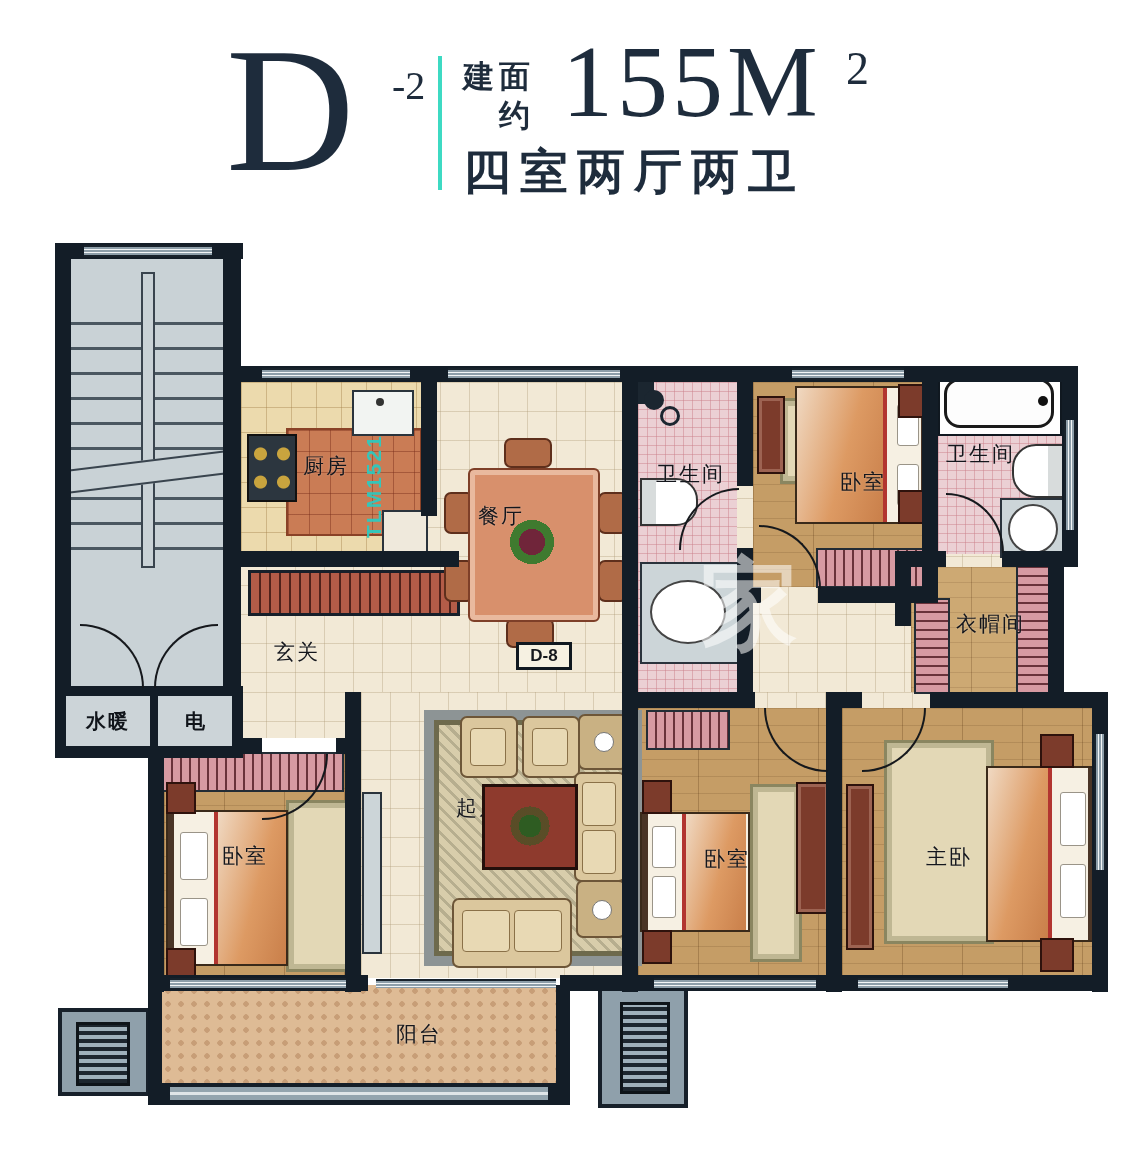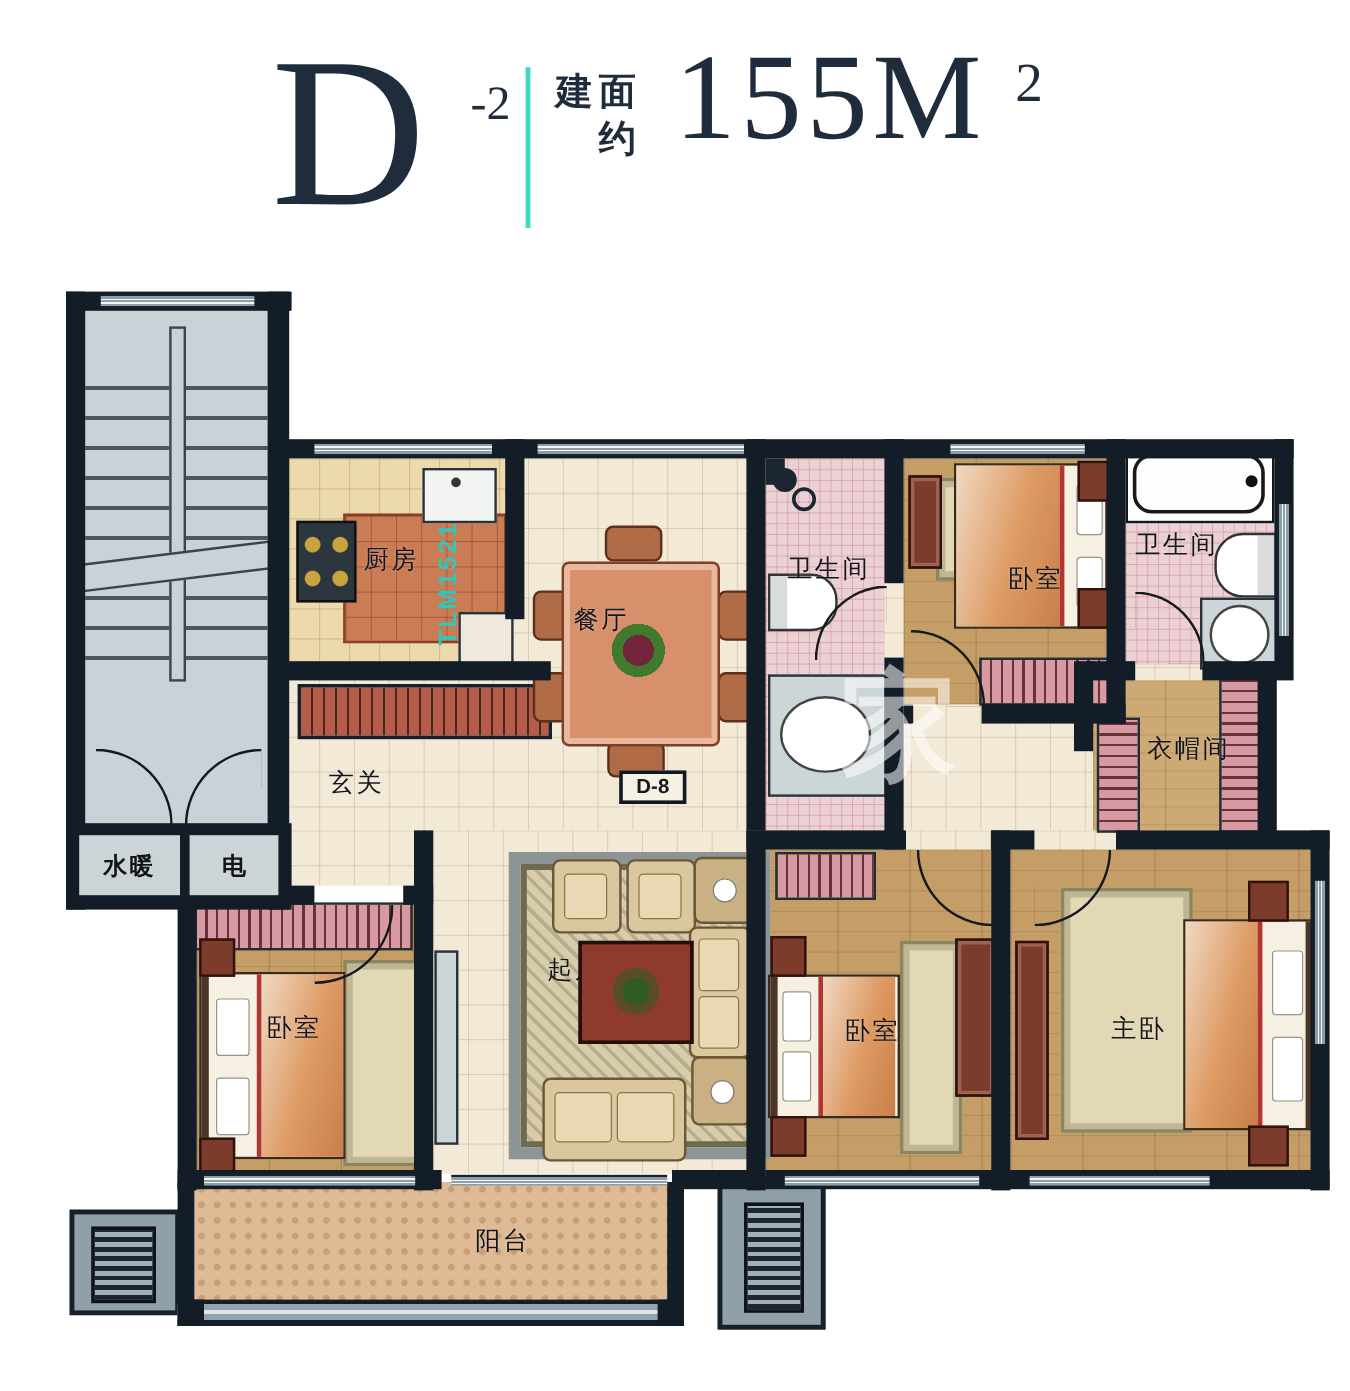--- a/index.html
+++ b/index.html
@@ -55,20 +55,21 @@
 
 <div class="page">
 
   <span class="hd hd-d" style="left:226px;top:30px;">D</span>
   <span class="hd hd-dsup" style="left:392px;top:62px;">-2</span>
   <i class="hd-div" style="left:438px;top:56px;width:4px;height:134px;"></i>
   <span class="hd hd-pref" style="left:463px;top:56px;">建面</span>
   <span class="hd hd-pref" style="left:499px;top:95px;">约</span>
   <span class="hd hd-val" style="left:562px;top:36px;">155M</span>
   <span class="hd hd-vsup" style="left:846px;top:42px;">2</span>
+  <span class="hd hd-sub" style="left:463px;top:140px;">四室两厅两卫</span>
 
   <i class="fl stairfl" style="left:63px;top:255px;width:170px;height:495px;"></i>
   <i class="fl cream" style="left:237px;top:382px;width:825px;height:310px;"></i>
   <i class="fl cream" style="left:237px;top:692px;width:124px;height:46px;"></i>
   <i class="fl cream" style="left:361px;top:692px;width:731px;height:286px;"></i>
   <i class="fl kit" style="left:241px;top:382px;width:184px;height:172px;"></i>
   <i class="fl pink" style="left:638px;top:382px;width:99px;height:310px;"></i>
   <i class="fl wood" style="left:753px;top:382px;width:169px;height:205px;"></i>
   <i class="fl pink" style="left:938px;top:434px;width:124px;height:120px;"></i>
   <i class="fl wood2" style="left:911px;top:567px;width:137px;height:125px;"></i>

